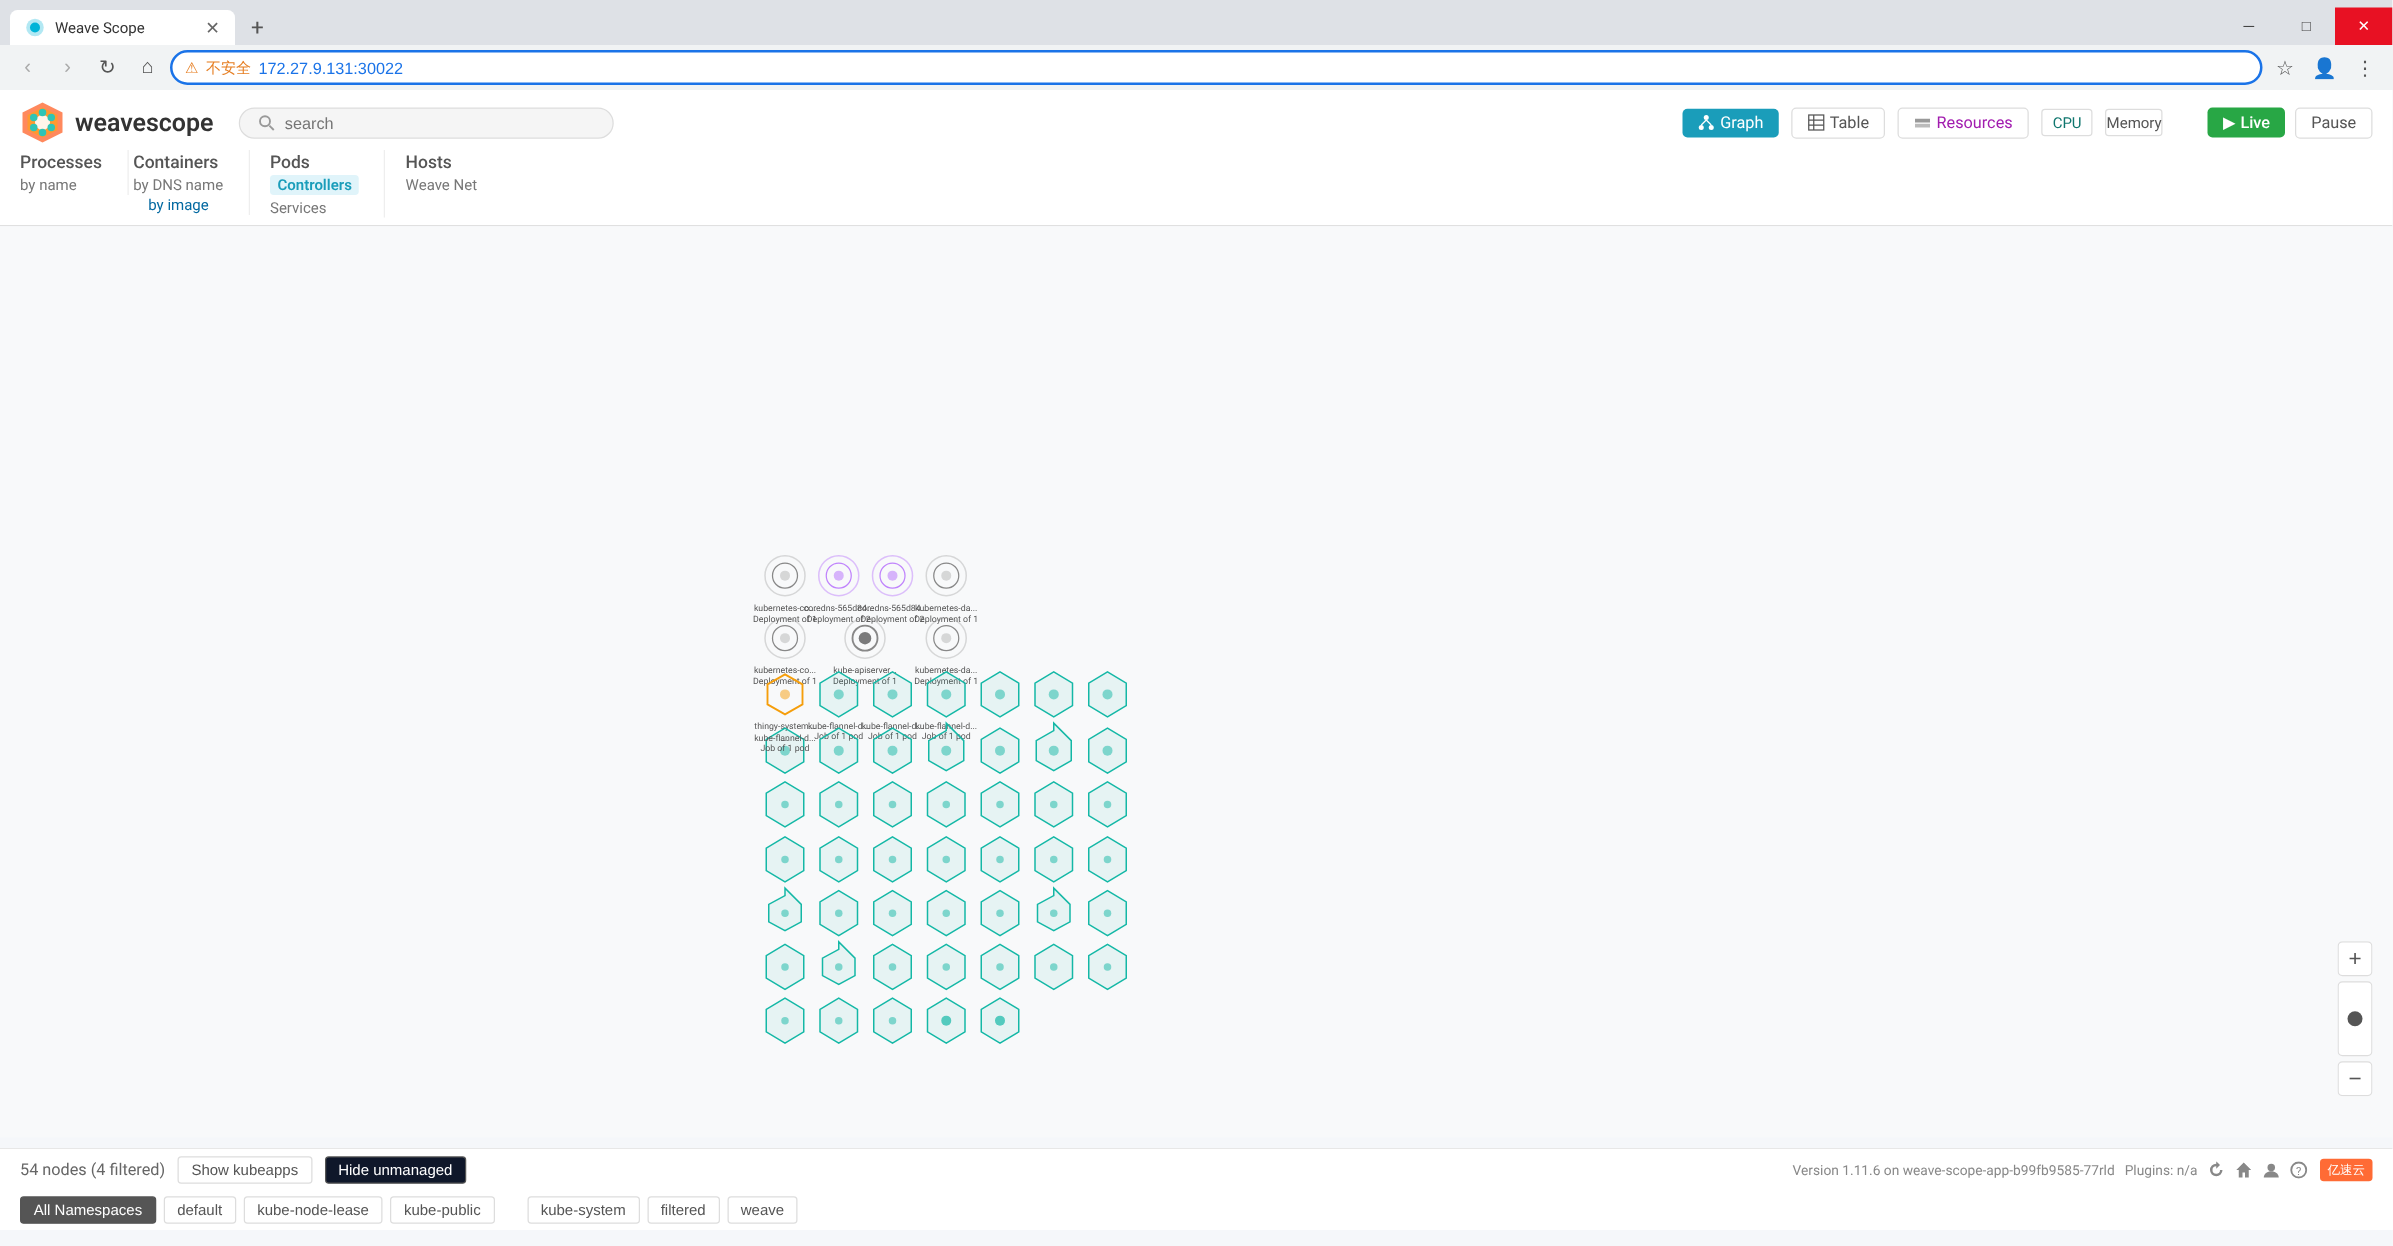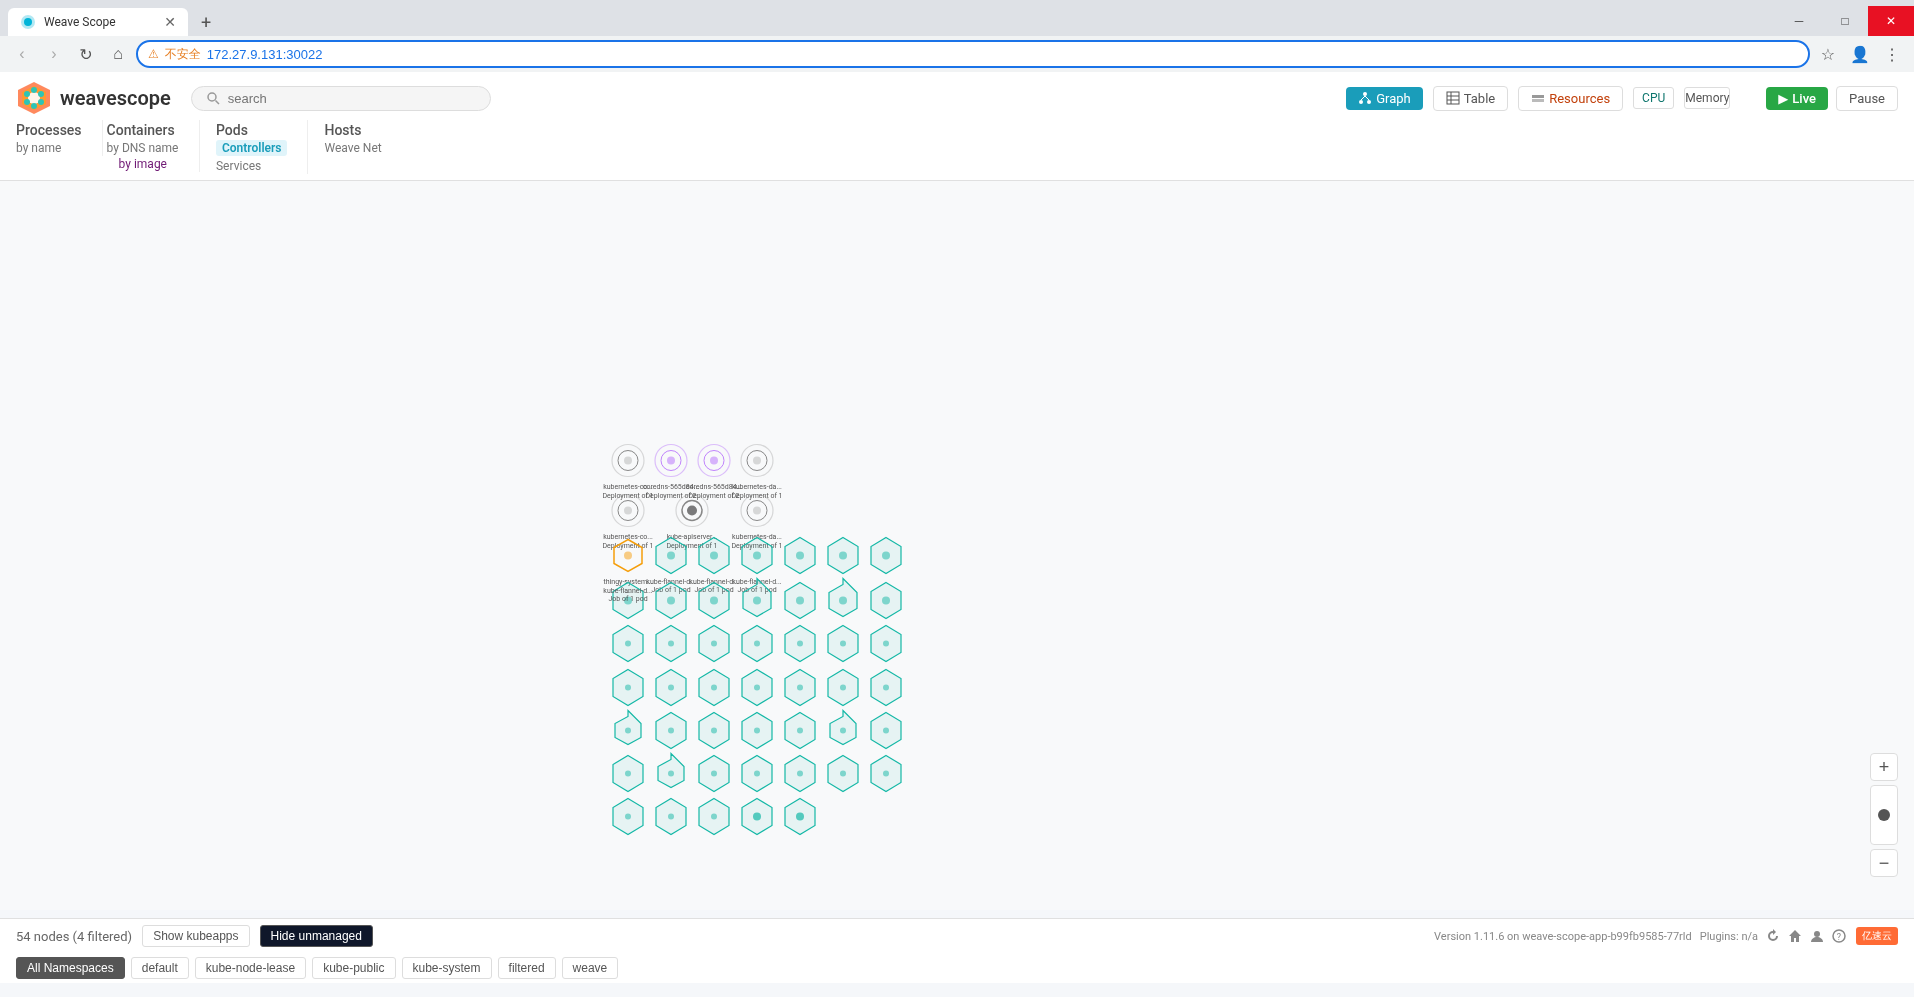--- a/index.html
+++ b/index.html
@@ -82,21 +82,21 @@
       </div>
       <div style="display:flex;align-items:center;gap:4px;padding:4px 12px;border-radius:4px;color:#555;font-size:13px;cursor:pointer;border:1px solid #ddd;">
         <svg width="14" height="14" viewBox="0 0 14 14">
             <rect x="1" y="1" width="12" height="12" fill="none" stroke="#555" stroke-width="1"></rect>
             <line x1="1" y1="5" x2="13" y2="5" stroke="#555" stroke-width="1"></line>
             <line x1="1" y1="9" x2="13" y2="9" stroke="#555" stroke-width="1"></line>
             <line x1="5" y1="1" x2="5" y2="13" stroke="#555" stroke-width="1"></line>
           </svg>
         <span>Table</span>
       </div>
-      <div style="display:flex;align-items:center;gap:4px;padding:4px 12px;border-radius:4px;color:#c2410c;font-size:13px;cursor:pointer;border:1px solid #ddd;">
+      <div style="display:flex;align-items:center;gap:4px;padding:4px 12px;border-radius:4px;color:#a21caf;font-size:13px;cursor:pointer;border:1px solid #ddd;">
         <svg width="14" height="14" viewBox="0 0 14 14">
             <rect x="1" y="4" width="12" height="3" fill="#555" opacity="0.6"></rect>
             <rect x="1" y="8" width="12" height="3" fill="#555" opacity="0.4"></rect>
           </svg>
         <span>Resources</span>
       </div>
       <div style="padding:3px 8px;border-radius:3px;font-size:12px;cursor:pointer;border:1px solid #ddd;color:#0f766e;background:#fff;">CPU</div>
       <div style="padding:3px 0;border-radius:3px;font-size:12px;cursor:pointer;border:1px solid #ddd;color:#555;background:#fff;">Memory</div>
     </div>
     <div style="display:flex;align-items:center;gap:8px;margin-left:16px;">
@@ -111,21 +111,21 @@
   <div style="display:flex;align-items:flex-start;gap:0;padding-bottom:6px;">
 
     <div style="display:flex;flex-direction:column;padding-right:20px;border-right:1px solid #eee;margin-right:4px;">
       <span style="font-size:14px;color:#555;font-weight:500;cursor:pointer;padding:2px 0;">Processes</span>
       <span style="font-size:12px;color:#777;cursor:pointer;padding:1px 0;">by name</span>
     </div>
 
     <div style="display:flex;flex-direction:column;padding-right:20px;border-right:1px solid #eee;margin-right:16px;">
       <span style="font-size:14px;color:#555;font-weight:500;cursor:pointer;padding:2px 0;">Containers</span>
       <span style="font-size:12px;color:#777;cursor:pointer;padding:1px 0;">by DNS name</span>
-      <span style="font-size:12px;color:#701a75;cursor:pointer;padding:1px 12px;">by image</span>
+      <span style="font-size:12px;color:#0369a1;cursor:pointer;padding:1px 12px;">by image</span>
     </div>
 
     <div style="display:flex;flex-direction:column;padding-right:20px;border-right:1px solid #eee;margin-right:16px;">
       <span style="font-size:14px;color:#555;font-weight:500;cursor:pointer;padding:2px 0;">Pods</span>
       <span style="font-size:12px;color:#1a9dba;cursor:pointer;padding:1px 0;font-weight:600;background:#e0f4fa;padding:1px 6px;border-radius:3px;">Controllers</span>
       <span style="font-size:12px;color:#777;cursor:pointer;padding:1px 0;margin-top:2px;">Services</span>
     </div>
 
     <div style="display:flex;flex-direction:column;padding-right:20px;">
       <span style="font-size:14px;color:#555;font-weight:500;cursor:pointer;padding:2px 0;">Hosts</span>
@@ -429,21 +429,21 @@
           <text x="7" y="11" text-anchor="middle" font-size="9" fill="#888">?</text>
         </svg>
     </div>
     <div style="background:#ff6b35;color:white;font-size:10px;padding:2px 6px;border-radius:3px;">亿速云</div>
   </div>
   <div style="display:flex;align-items:center;padding:4px 16px;gap:6px;">
     <button style="padding:3px 10px;border-radius:3px;font-size:12px;cursor:pointer;border:1px solid #555;background:#555;color:#fff;">All Namespaces</button>
     <button style="padding:3px 10px;border-radius:3px;font-size:12px;cursor:pointer;border:1px solid #ddd;background:#fff;color:#555;">default</button>
     <button style="padding:3px 10px;border-radius:3px;font-size:12px;cursor:pointer;border:1px solid #ddd;background:#fff;color:#555;">kube-node-lease</button>
     <button style="padding:3px 10px;border-radius:3px;font-size:12px;cursor:pointer;border:1px solid #ddd;background:#fff;color:#555;">kube-public</button>
-    <button style="padding:3px 10px;border-radius:3px;font-size:12px;cursor:pointer;border:1px solid #ddd;background:#fff;color:#555;">kube-system</button>
+    <button style="padding:3px 10px;border-radius:3px;font-size:12px;cursor:pointer;border:1px solid #ddd;background:#fff;color:#555;margin-left:20px;">kube-system</button>
     <button style="padding:3px 10px;border-radius:3px;font-size:12px;cursor:pointer;border:1px solid #ddd;background:#fff;color:#555;">filtered</button>
     <button style="padding:3px 10px;border-radius:3px;font-size:12px;cursor:pointer;border:1px solid #ddd;background:#fff;color:#555;">weave</button>
   </div>
 </div>
 
 <div style="position:fixed;right:16px;bottom:120px;display:flex;flex-direction:column;align-items:center;gap:4px;">
   <button style="width:28px;height:28px;display:flex;align-items:center;justify-content:center;background:white;border:1px solid #ddd;border-radius:4px;cursor:pointer;font-size:18px;color:#555;">+</button>
   <div style="width:28px;height:60px;display:flex;flex-direction:column;align-items:center;justify-content:center;background:white;border:1px solid #ddd;border-radius:4px;position:relative;">
     <div style="width:12px;height:12px;background:#555;border-radius:50%;"></div>
   </div>

